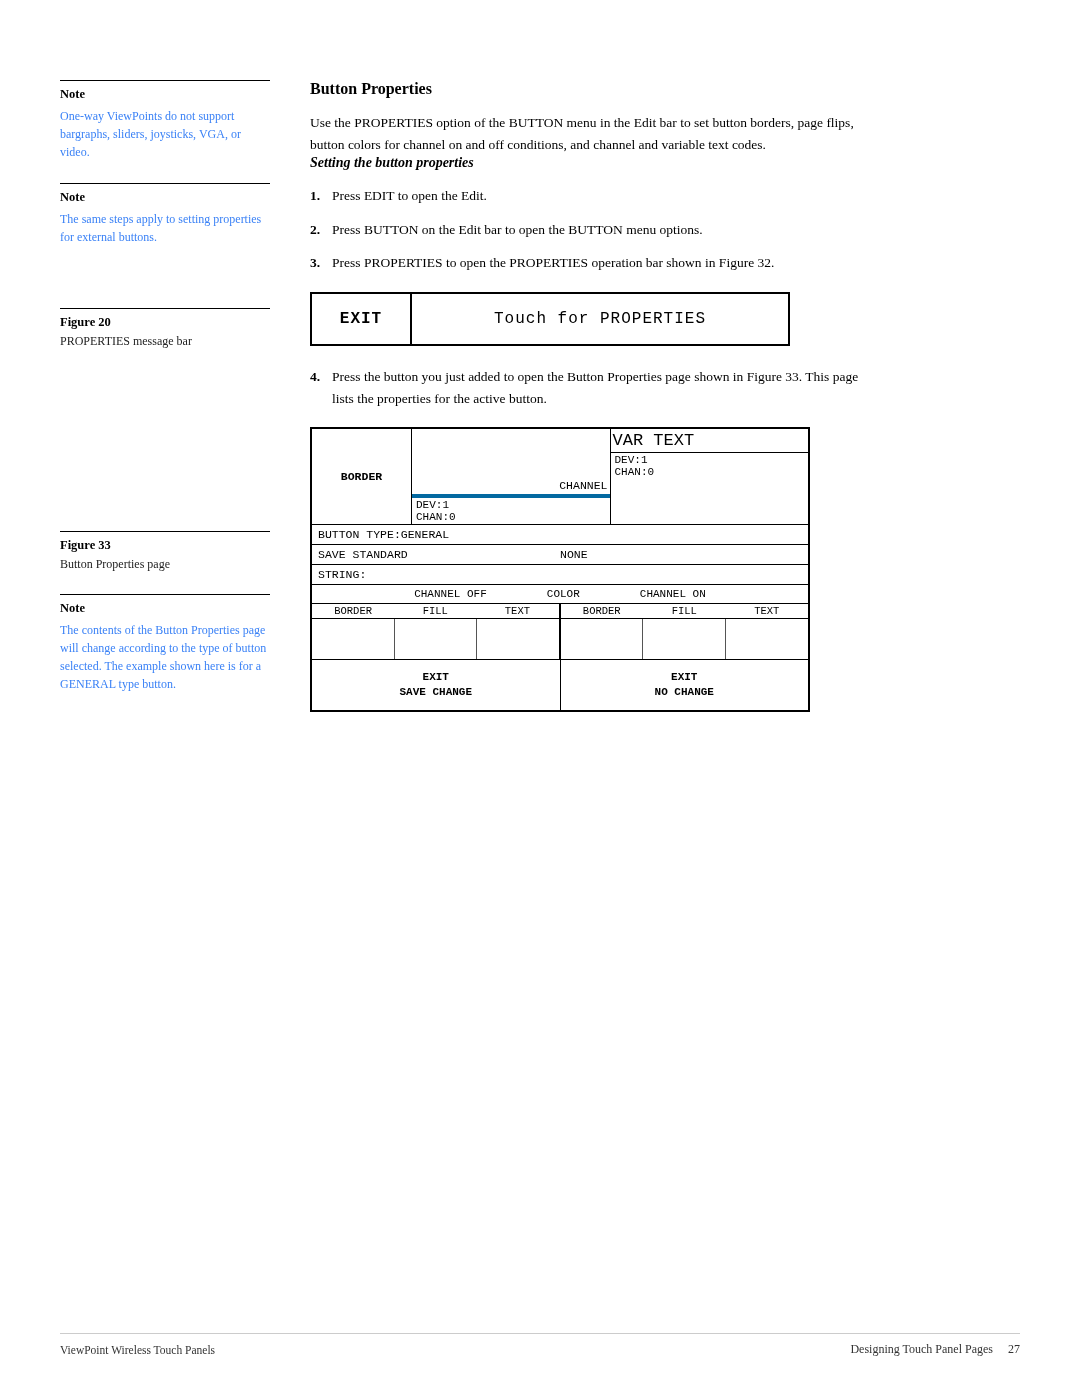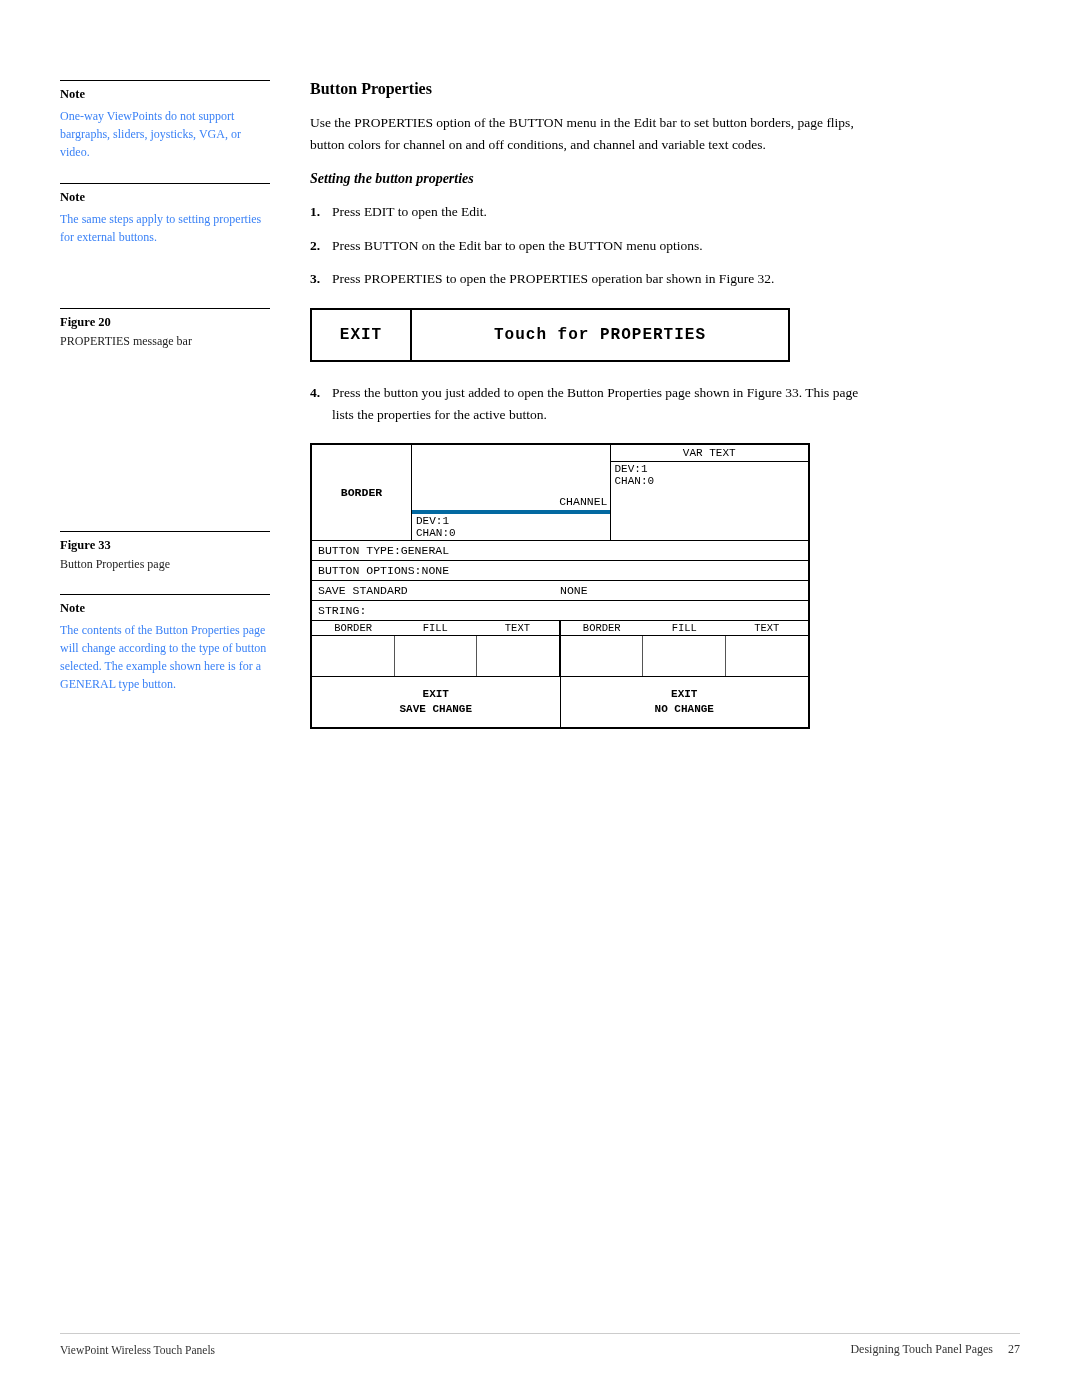--- a/index.html
+++ b/index.html
@@ -70,21 +70,21 @@
 
     .section-title {
       font-weight: bold;
       font-size: 16px;
       margin-bottom: 14px;
     }
 
     .body-text {
       font-size: 13.5px;
       line-height: 1.6;
-      margin-bottom: 16px;
+      margin-bottom: 0;
     }
 
     .subsection-title {
       font-style: italic;
       font-weight: bold;
       font-size: 14px;
       margin-bottom: 14px;
     }
 
     .steps {
@@ -135,21 +135,21 @@
       background: #fff;
     }
 
     .fig32-touch {
       display: flex;
       align-items: center;
       justify-content: center;
       flex: 1;
       font-family: 'Courier New', Courier, monospace;
       font-size: 16px;
-      font-weight: bold;
+      font-weight: normal;
       letter-spacing: 1px;
       background: #fff;
     }
 
     
     .figure33-container {
       margin: 18px 0 0 0;
       border: 2px solid #000;
       width: 500px;
       font-family: 'Courier New', Courier, monospace;
@@ -189,24 +189,23 @@
     .fig33-channel-rows {
       padding: 1px 4px;
       font-size: 11px;
     }
 
     .fig33-vartext-col {
       flex: 1;
     }
 
     .fig33-vartext-header {
-      text-align: center;
       border-bottom: 1px solid #000;
       padding: 2px;
-      font-size: 11px;
+      font-size: 17px;
     }
 
     .fig33-vartext-rows {
       padding: 1px 4px;
       font-size: 11px;
     }
 
     .fig33-row {
       padding: 3px 6px;
       border-bottom: 1px solid #000;
@@ -427,31 +426,35 @@
           <div class="fig33-vartext-header">VAR TEXT</div>
           <div class="fig33-vartext-rows">
             <div>DEV:1</div>
             <div>CHAN:0</div>
           </div>
         </div>
       </div>
 
       <div class="fig33-row">BUTTON TYPE:GENERAL</div>
 
-      <div class="fig33-row">BUTTON OPTIONS:NONE</div>
 
       <div class="fig33-row" style="display:flex;">
         <span style="flex:1;">SAVE STANDARD</span>
         <span style="flex:1;">NONE</span>
       </div>
 
       <div class="fig33-row">STRING:</div>
 
       <div class="fig33-color-section">
 
+        <div class="fig33-color-header">
+          <span>CHANNEL OFF</span>
+          <span>COLOR</span>
+          <span>CHANNEL ON</span>
+        </div>
 
         <div class="fig33-color-subheader">
           <div class="fig33-color-sub-left">
             <div class="fig33-col-label">BORDER</div>
             <div class="fig33-col-label">FILL</div>
             <div class="fig33-col-label" style="border-right:1px solid #000;">TEXT</div>
           </div>
           <div class="fig33-color-sub-right">
             <div class="fig33-col-label">BORDER</div>
             <div class="fig33-col-label">FILL</div>

